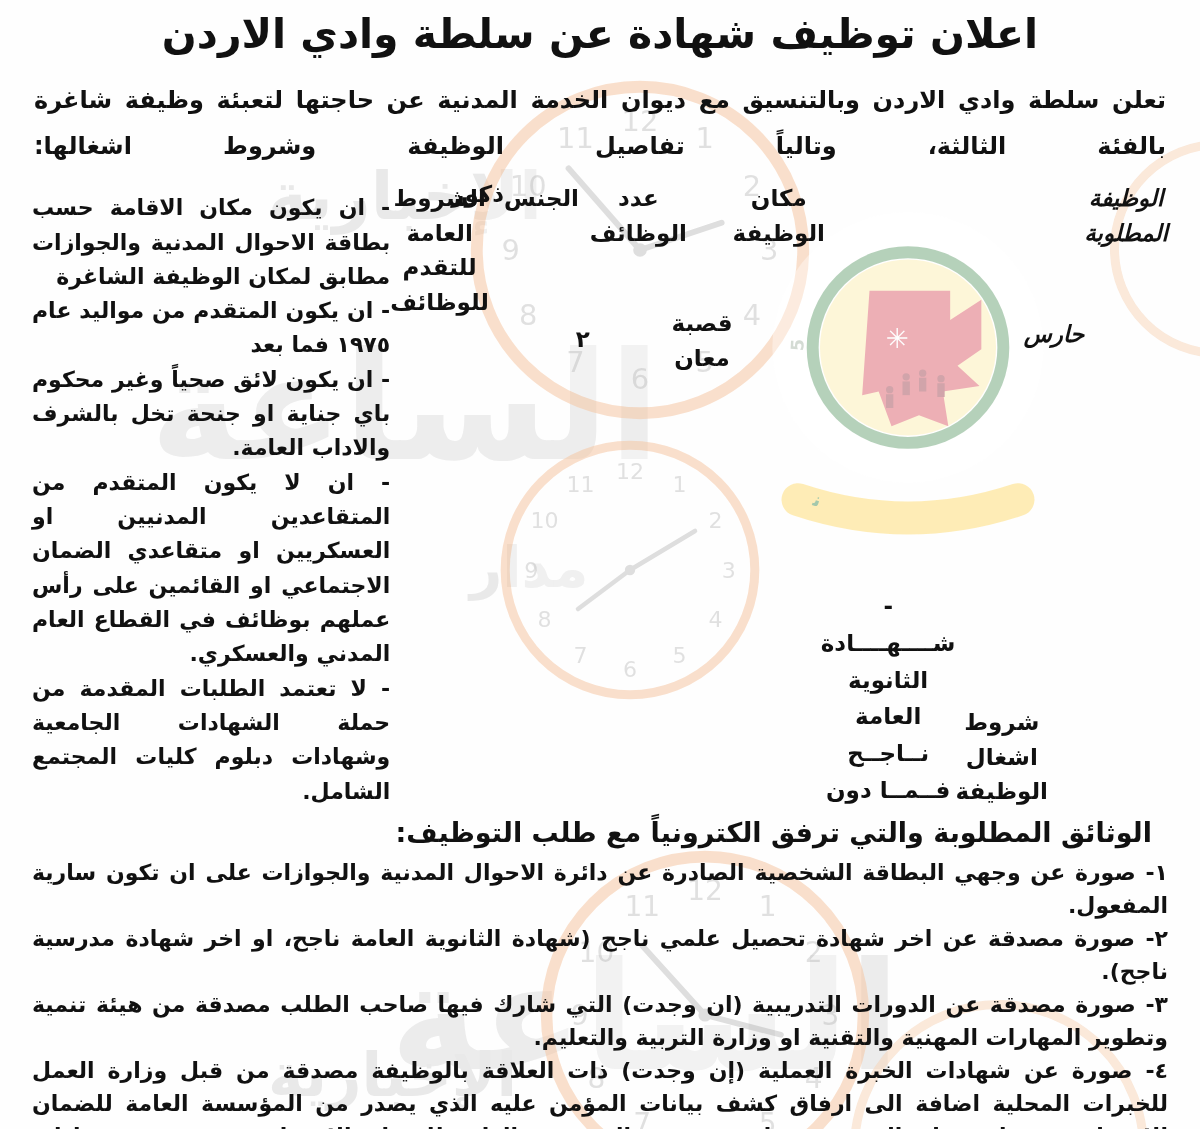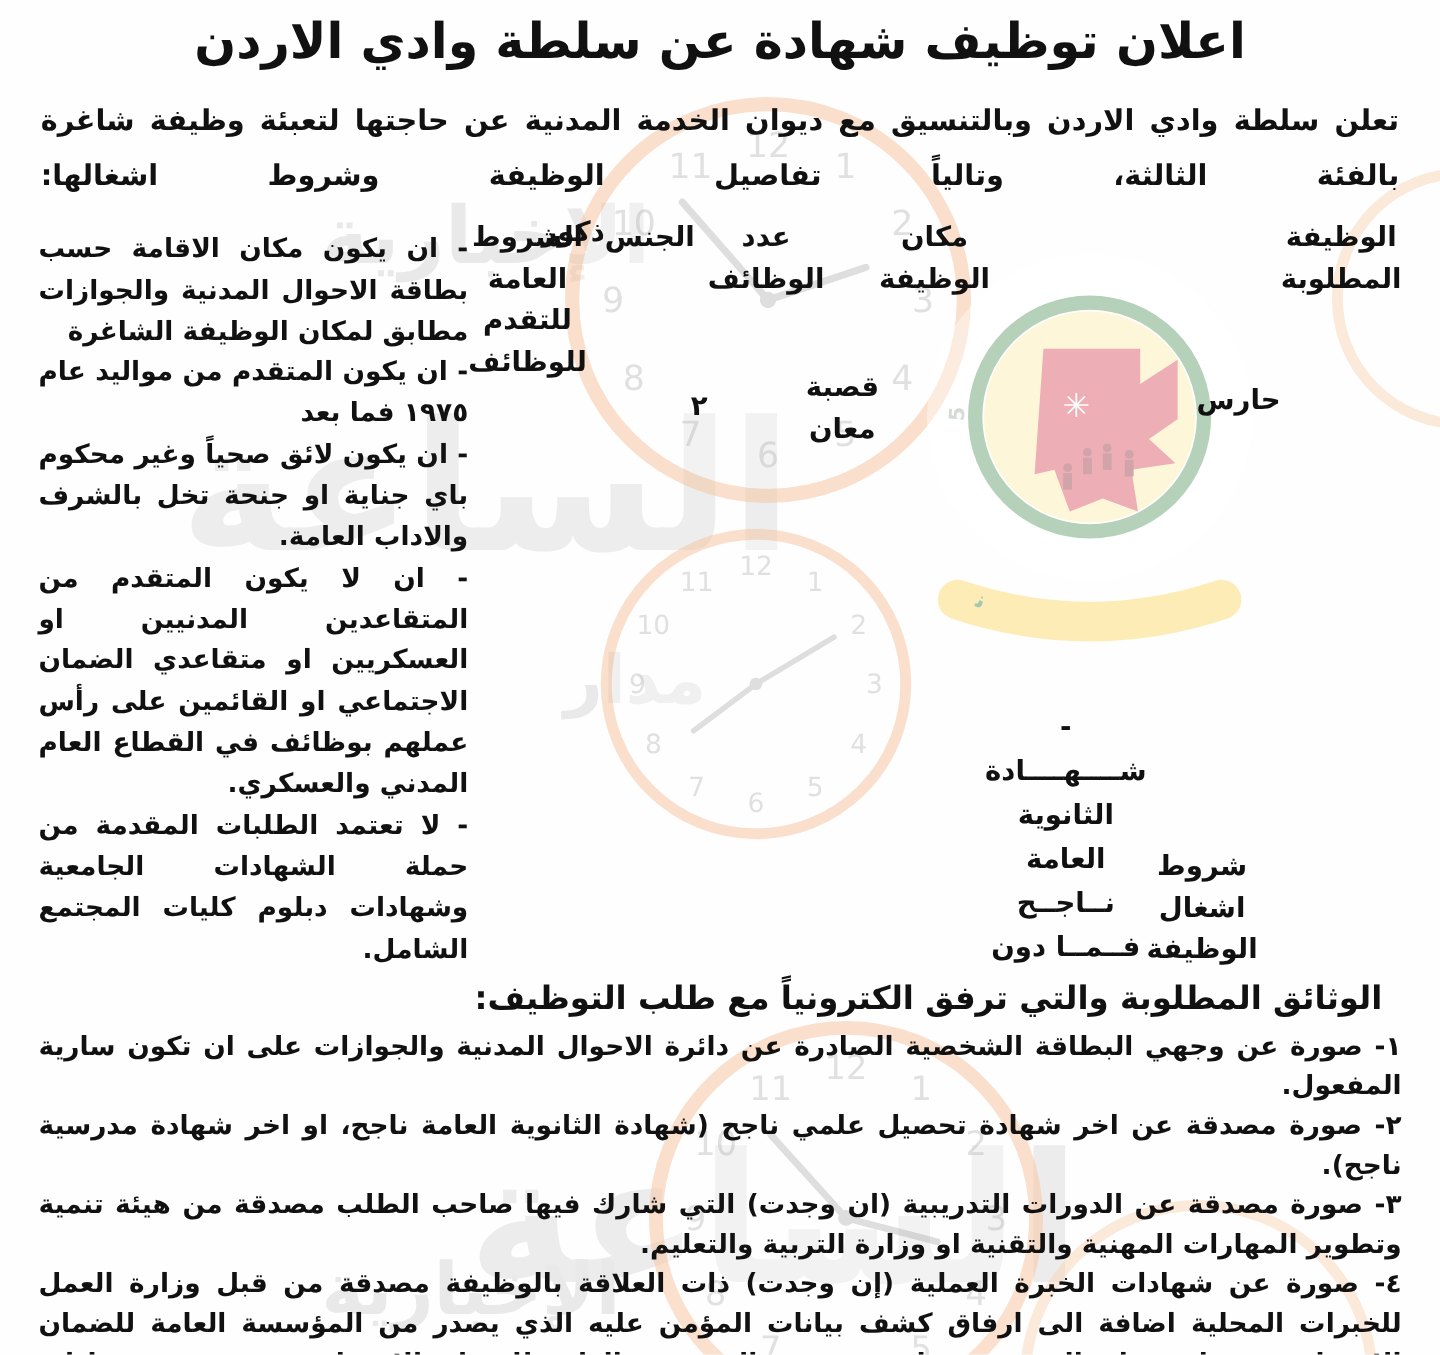--- a/index.html
+++ b/index.html
@@ -24,21 +24,21 @@
   .title{
     font-size:41px;font-weight:bold;text-align:center;margin:4px 0 20px;
     letter-spacing:0;
   }
   .intro{
     font-size:24px;font-weight:bold;line-height:1.9;margin:0 2px 12px;
     text-align:justify;text-align-last:justify;
   }
   .jobs-table{display:flex;justify-content:space-between;gap:8px;min-height:408px;}
   .col{display:flex;flex-direction:row;}
-  .col-job{width:112px;}
+  .col-job{width:112px;font-style:italic;}
   .col-cond{width:215px;align-items:flex-end;}
   .col-loc{width:130px;}
   .col-count{width:100px;}
   .col-gender{width:82px;}
   .col-general{width:478px;}
   .th{font-weight:bold;font-size:23px;text-align:center;line-height:1.5;}
   .td{font-weight:bold;font-size:23px;text-align:center;}
   .cell-job{margin-top:140px;}
   .cell-cond{margin-top:100px;line-height:1.6;}
   .cell-loc{margin-top:125px;max-width:72px;margin-inline:auto;line-height:1.5;}

